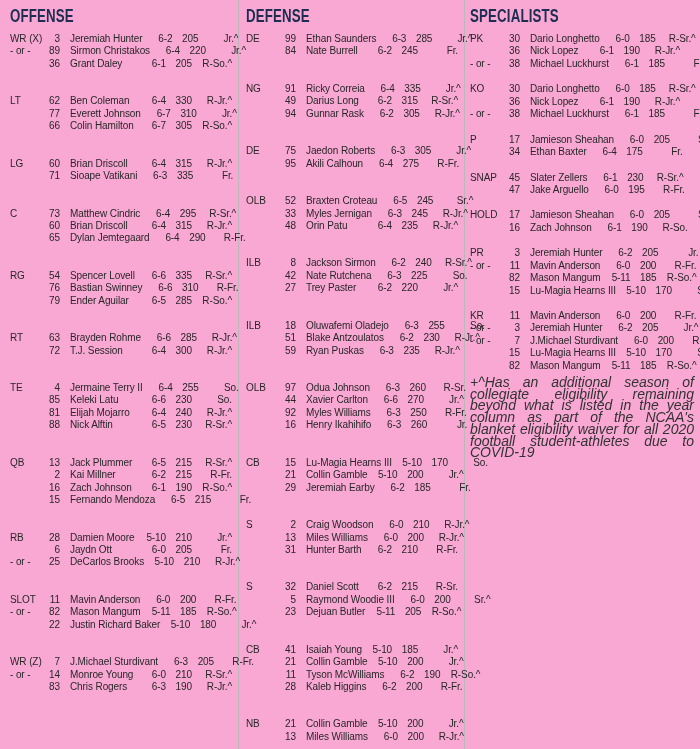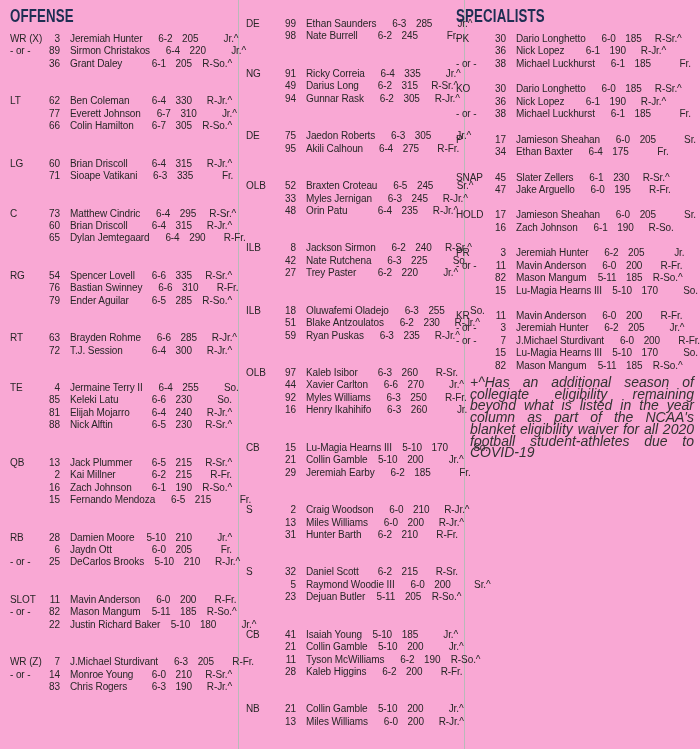--- a/index.html
+++ b/index.html
@@ -322,32 +322,33 @@
           <span class="c-pos"></span>
           <span class="c-num">83</span>
           <span class="c-name">Chris Rogers</span>
           <span class="c-ht">6-3</span>
           <span class="c-wt">190</span>
           <span class="c-cls">R-Jr.^</span>
         </div>
       </div>
     </div>
   <div class="col" id="col-defense" style="left:246px; width:212px">
+      <div class="col-header"><span class="hdr-text">DEFENSE</span></div>
       <div class="group">
         <div class="row">
           <span class="c-pos">DE</span>
           <span class="c-num">99</span>
           <span class="c-name">Ethan Saunders</span>
           <span class="c-ht">6-3</span>
           <span class="c-wt">285</span>
           <span class="c-cls">Jr.^</span>
         </div>
         <div class="row">
           <span class="c-pos"></span>
-          <span class="c-num">98</span>
+          <span class="c-num">84</span>
           <span class="c-name">Nate Burrell</span>
           <span class="c-ht">6-2</span>
           <span class="c-wt">245</span>
           <span class="c-cls">Fr.</span>
         </div>
       </div>
       <div class="group">
         <div class="row">
           <span class="c-pos">NG</span>
           <span class="c-num">91</span>
@@ -466,21 +467,21 @@
           <span class="c-name">Ryan Puskas</span>
           <span class="c-ht">6-3</span>
           <span class="c-wt">235</span>
           <span class="c-cls">R-Jr.^</span>
         </div>
       </div>
       <div class="group">
         <div class="row">
           <span class="c-pos">OLB</span>
           <span class="c-num">97</span>
-          <span class="c-name">Kaleb Isibor</span>
+          <span class="c-name">Odua Johnson</span>
           <span class="c-ht">6-3</span>
           <span class="c-wt">260</span>
           <span class="c-cls">R-Sr.</span>
         </div>
         <div class="row">
           <span class="c-pos"></span>
           <span class="c-num">44</span>
           <span class="c-name">Xavier Carlton</span>
           <span class="c-ht">6-6</span>
           <span class="c-wt">270</span>
@@ -627,21 +628,21 @@
         <div class="row">
           <span class="c-pos"></span>
           <span class="c-num">13</span>
           <span class="c-name">Miles Williams</span>
           <span class="c-ht">6-0</span>
           <span class="c-wt">200</span>
           <span class="c-cls">R-Jr.^</span>
         </div>
       </div>
     </div>
-  <div class="col tight" id="col-specialists" style="left:456px; width:210px">
+  <div class="col tight" id="col-specialists" style="left:470px; width:210px">
       <div class="col-header"><span class="hdr-text">SPECIALISTS</span></div>
       <div class="group">
         <div class="row">
           <span class="c-pos">PK</span>
           <span class="c-num">30</span>
           <span class="c-name">Dario Longhetto</span>
           <span class="c-ht">6-0</span>
           <span class="c-wt">185</span>
           <span class="c-cls">R-Sr.^</span>
         </div>

